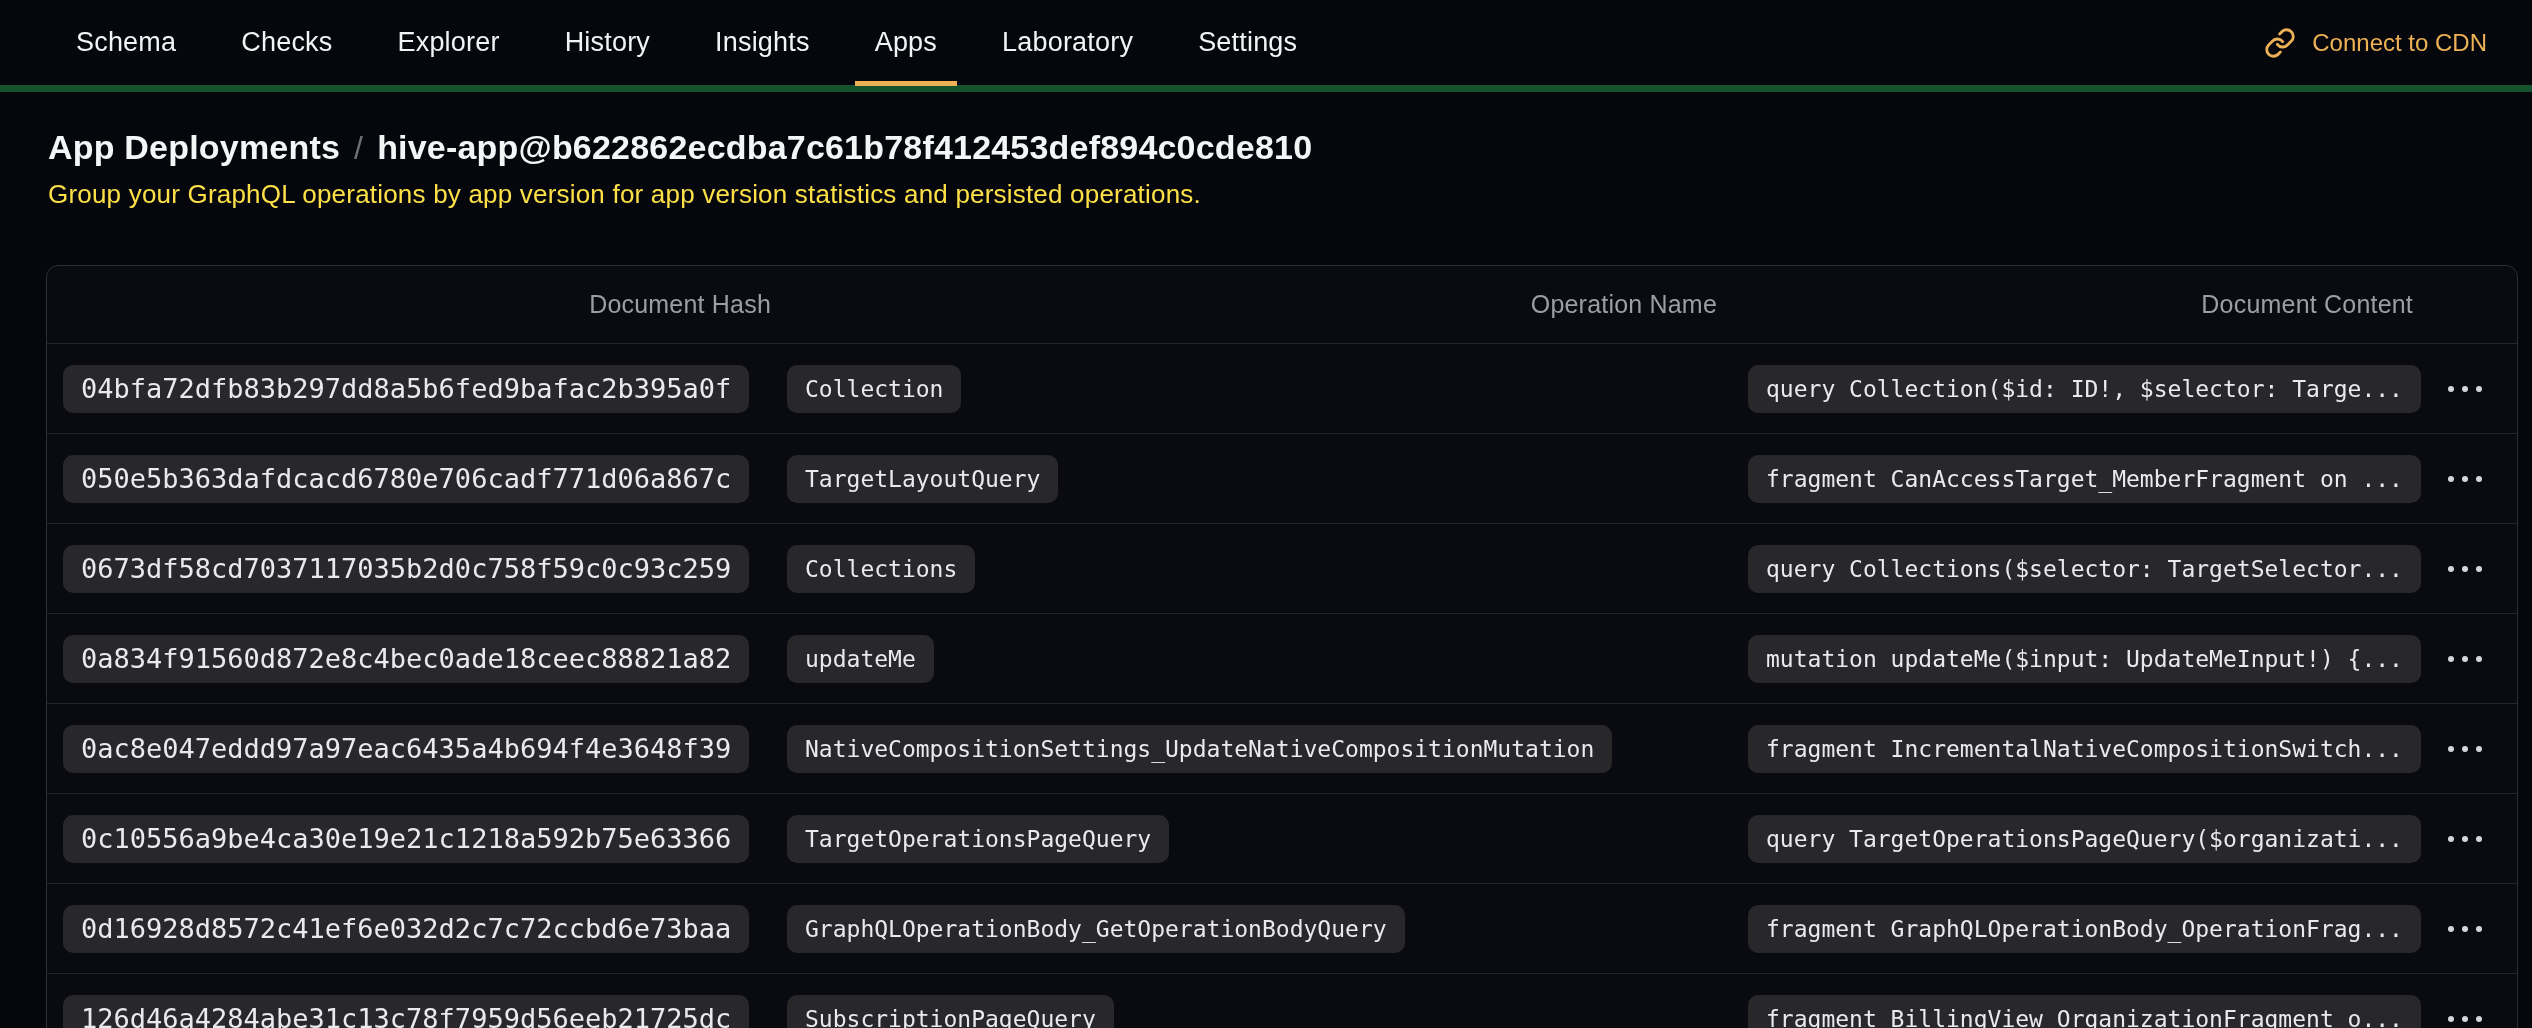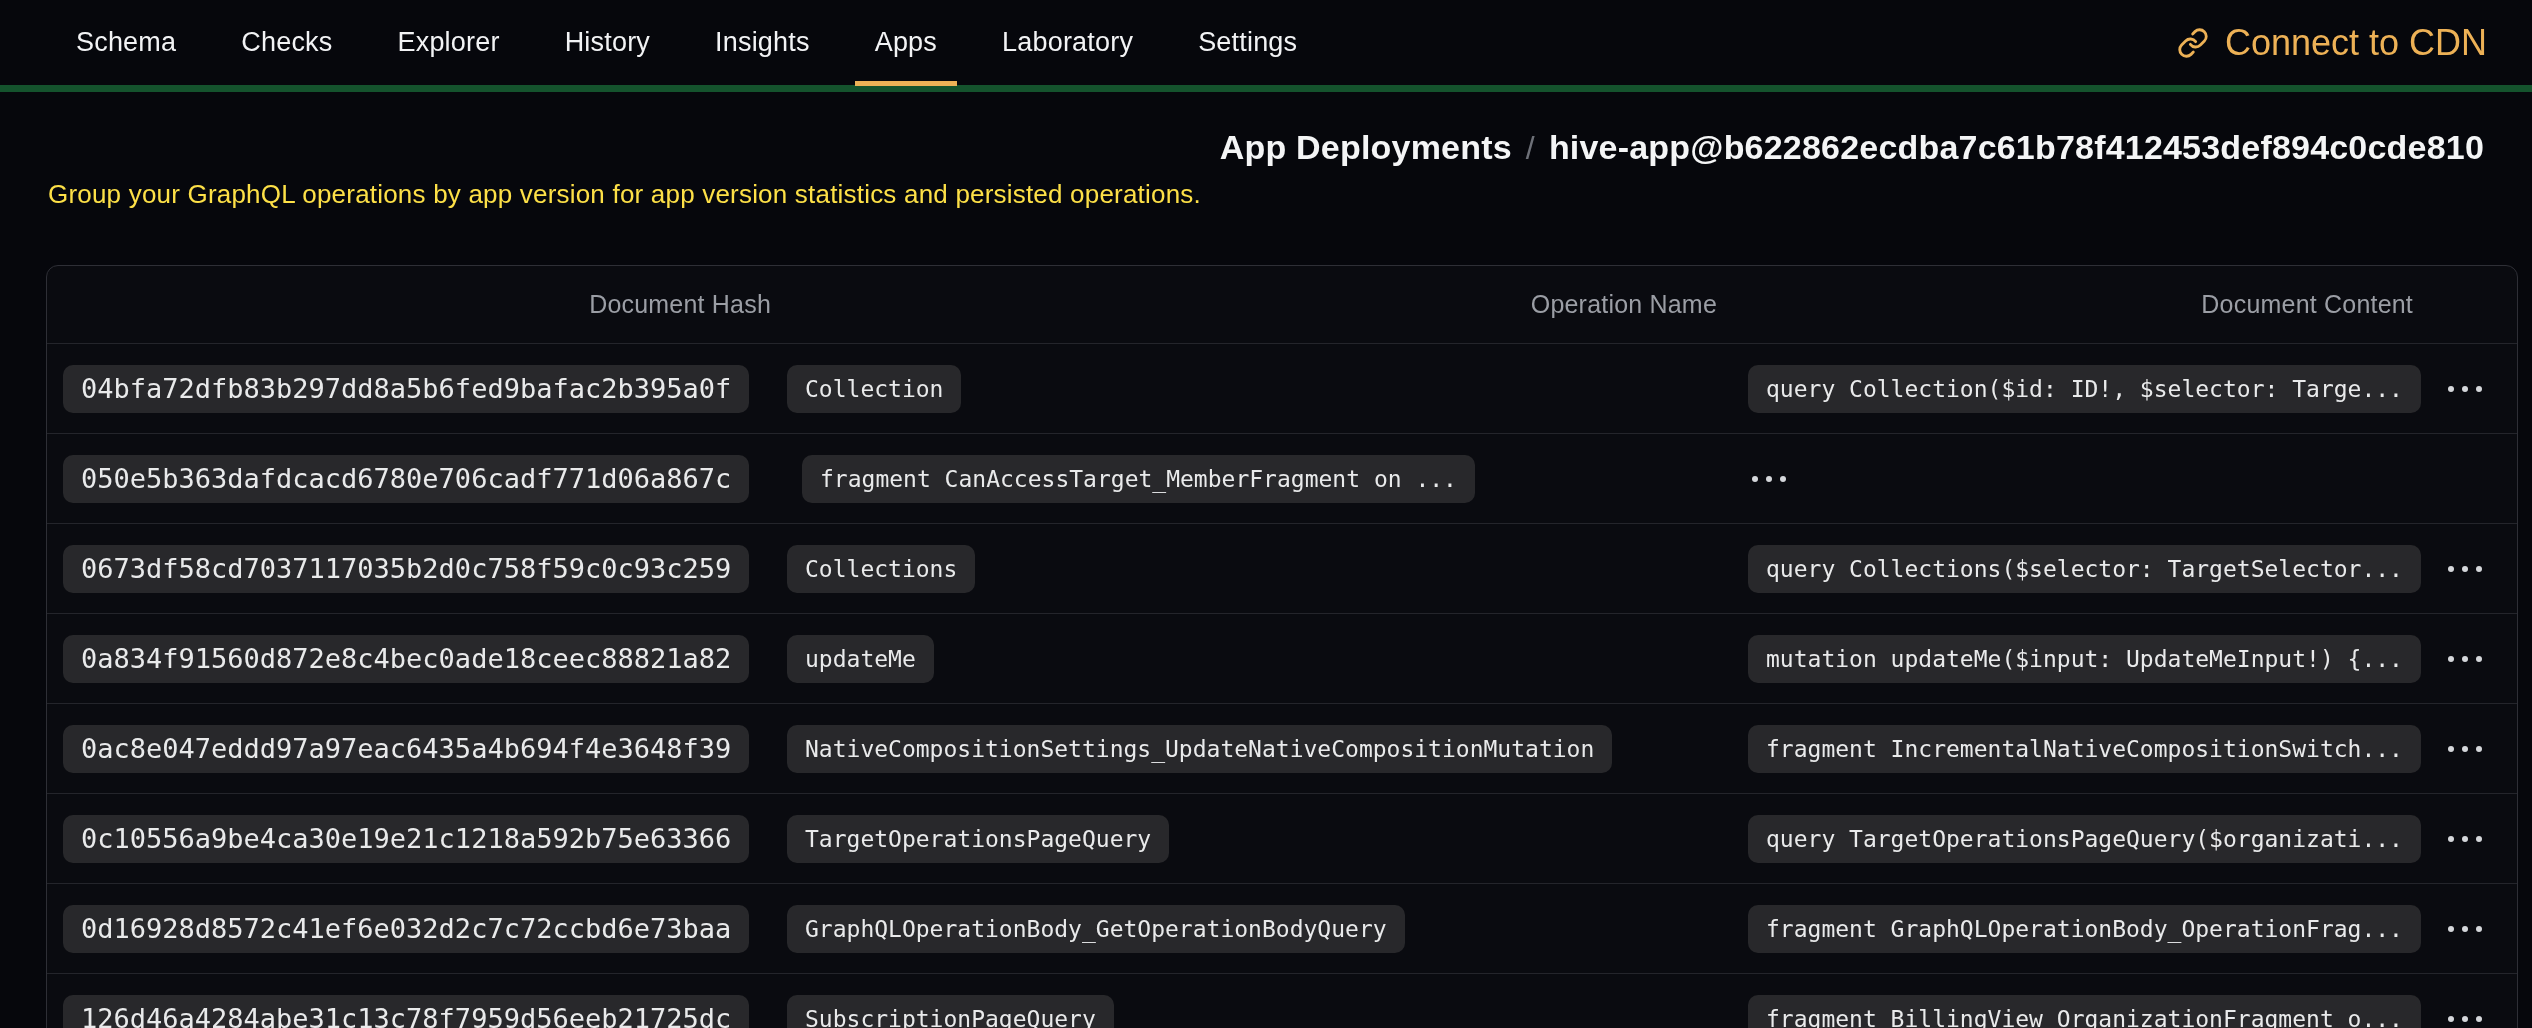--- a/index.html
+++ b/index.html
@@ -36,36 +36,35 @@
     content: "";
     position: absolute;
     left: 0; right: 0; bottom: -1px;
     height: 5px;
     background: var(--accent, #edb156);
   }
   .nav-spacer { flex: 1; }
   .cdn-link {
     display: flex; align-items: center; gap: 16px;
     color: var(--accent, #edb156);
-    font-size: 36px;
+    font-size: 24px;
     font-weight: 400;
     cursor: pointer;
     white-space: nowrap;
   }
   .cdn-link svg { width: 32px; height: 32px; display: block; }
 
   
   .page-head { padding: 36px 48px 0 48px; }
   .breadcrumb {
     display: flex; align-items: baseline; gap: 14px;
     font-size: 34px; font-weight: 700;
     color: #f4f5f6;
     letter-spacing: 0.2px;
     white-space: nowrap;
-    justify-content: flex-end;
   }
   .breadcrumb .sep { color: #6d7078; font-weight: 400; font-size: 32px; }
   .subtitle {
     margin-top: 12px;
     font-size: 26px;
     color: #fde047;
     letter-spacing: 0.2px;
   }
 
   
@@ -184,20 +183,21 @@
     <div class="cell"><span class="badge doc">query Collection($id: ID!, $selector: Targe...</span></div>
     <button class="menu-btn">
         <span class="dot"></span>
         <span class="dot"></span>
         <span class="dot"></span>
       </button>
   </div>
 
   <div class="tgrid-row trow">
     <div class="cell"><span class="badge hash">050e5b363dafdcacd6780e706cadf771d06a867c</span></div>
+    <div class="cell"><span class="badge op">TargetLayoutQuery</span></div>
     <div class="cell"><span class="badge doc">fragment CanAccessTarget_MemberFragment on ...</span></div>
     <button class="menu-btn">
         <span class="dot"></span>
         <span class="dot"></span>
         <span class="dot"></span>
       </button>
   </div>
 
   <div class="tgrid-row trow">
     <div class="cell"><span class="badge hash">0673df58cd7037117035b2d0c758f59c0c93c259</span></div>

